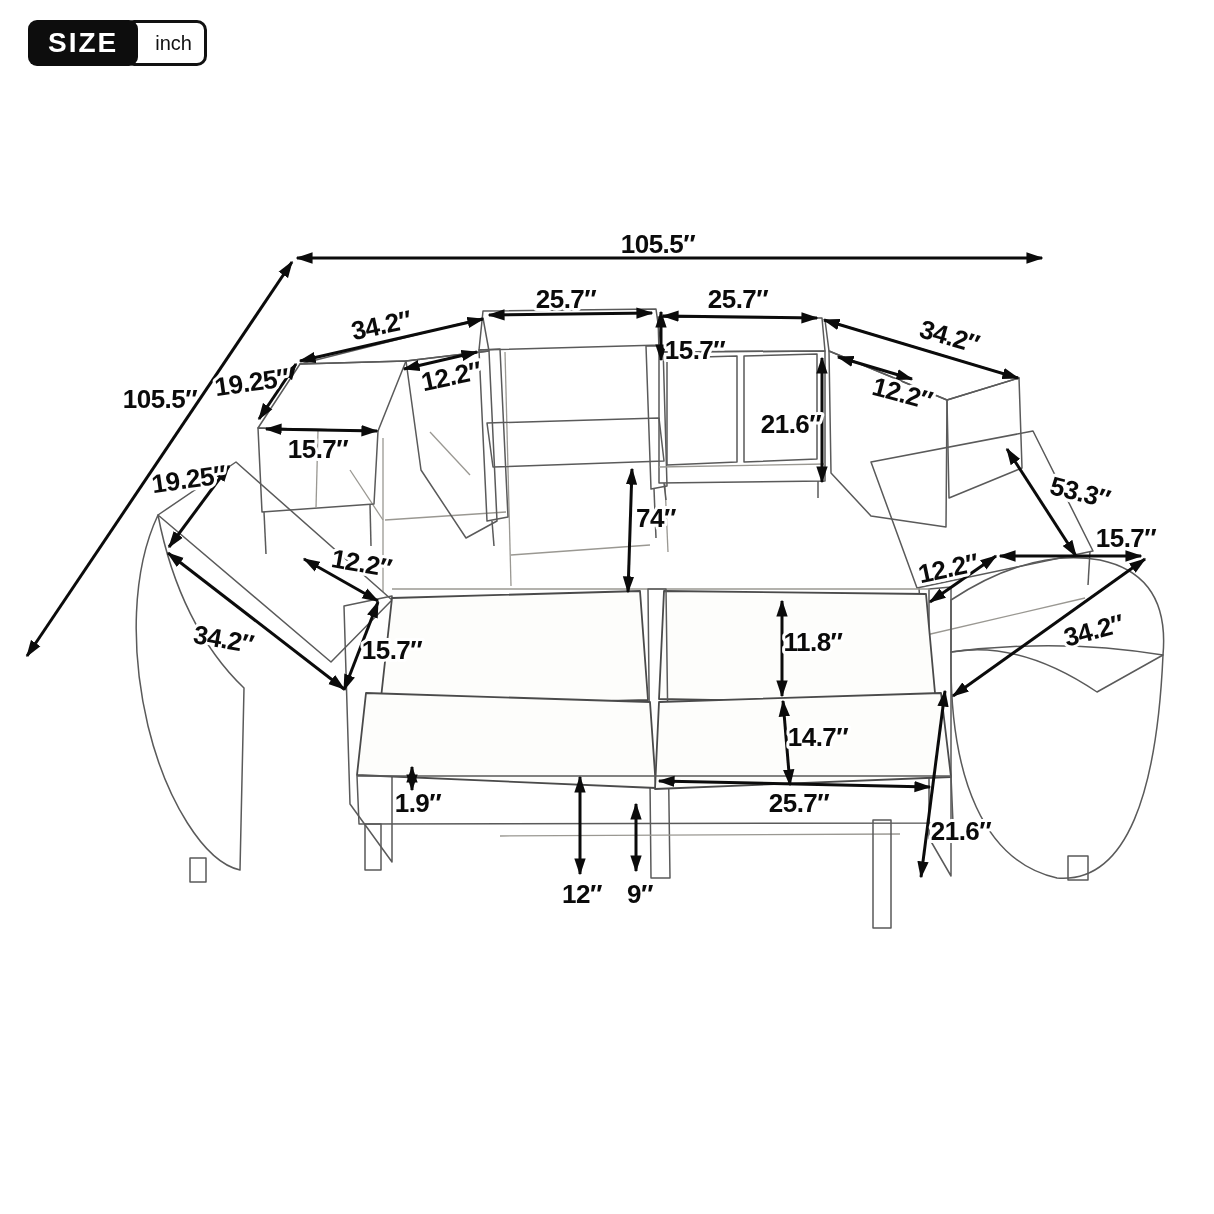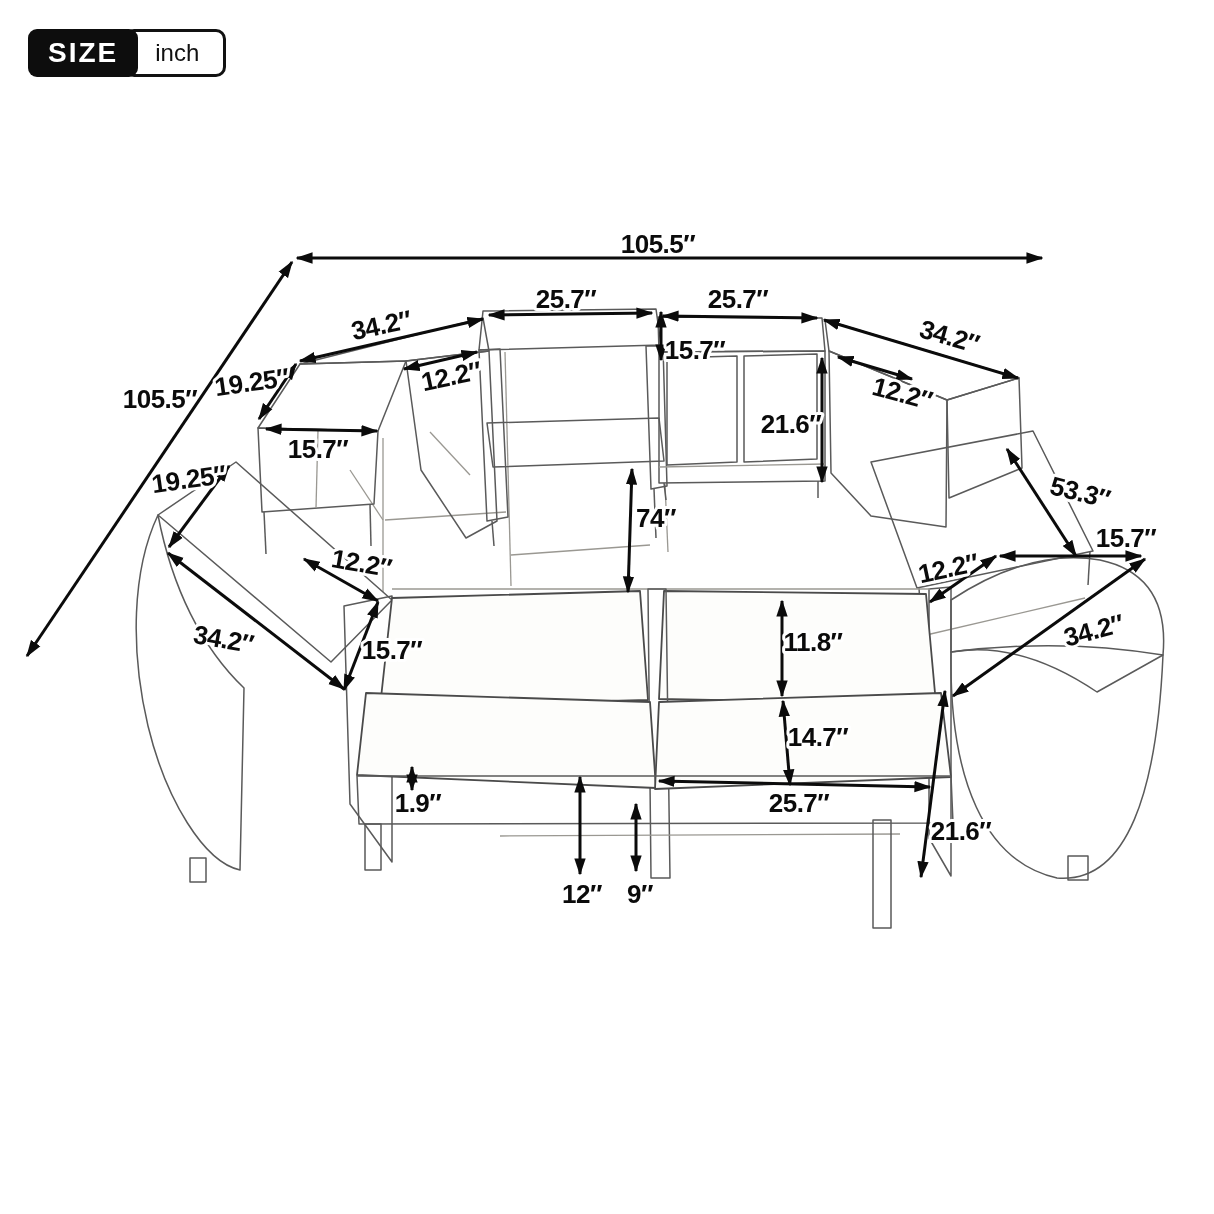--- a/index.html
+++ b/index.html
@@ -1,22 +1,22 @@
 <!DOCTYPE html>
 <html><head>
 <meta charset="utf-8">
 <style>
   html,body{margin:0;padding:0;background:#fff;}
   body{width:1214px;height:1214px;position:relative;overflow:hidden;
        font-family:"Liberation Sans",sans-serif;}
-  .badge{position:absolute;left:28px;top:20px;display:flex;align-items:stretch;margin-top:9px;}
+  .badge{position:absolute;left:28px;top:20px;display:flex;align-items:stretch;}
   .badge .size{background:#0d0d0d;color:#fff;font-weight:bold;font-size:28px;
        letter-spacing:2px;padding:7px 20px;border-radius:9px;z-index:2;
        display:flex;align-items:center;}
-  .badge .unit{background:#fff;color:#111;font-size:24px;padding:7px 24px 7px 28px;
+  .badge .unit{background:#fff;color:#111;font-size:20px;padding:7px 12px 7px 28px;
        border:3px solid #111;border-radius:10px;margin-left:-14px;
        display:flex;align-items:center;text-align:center;}
   svg{position:absolute;left:0;top:0;}
   .outl{fill:none;stroke:#5a5a5a;stroke-width:1.5;stroke-linejoin:round;}
   .thin{stroke:#9a9892;stroke-width:1.3;fill:none;}
   .cushion{fill:#fdfdfb;stroke:#4a4a4a;stroke-width:1.8;stroke-linejoin:round;}
   .dimline{stroke:#0b0b0b;stroke-width:3;fill:none;}
   .dimtext{font-family:"Liberation Sans",sans-serif;font-weight:bold;
        font-size:26px;letter-spacing:-0.5px;fill:#0b0b0b;stroke:#fff;
        stroke-width:6px;paint-order:stroke;stroke-linejoin:round;

